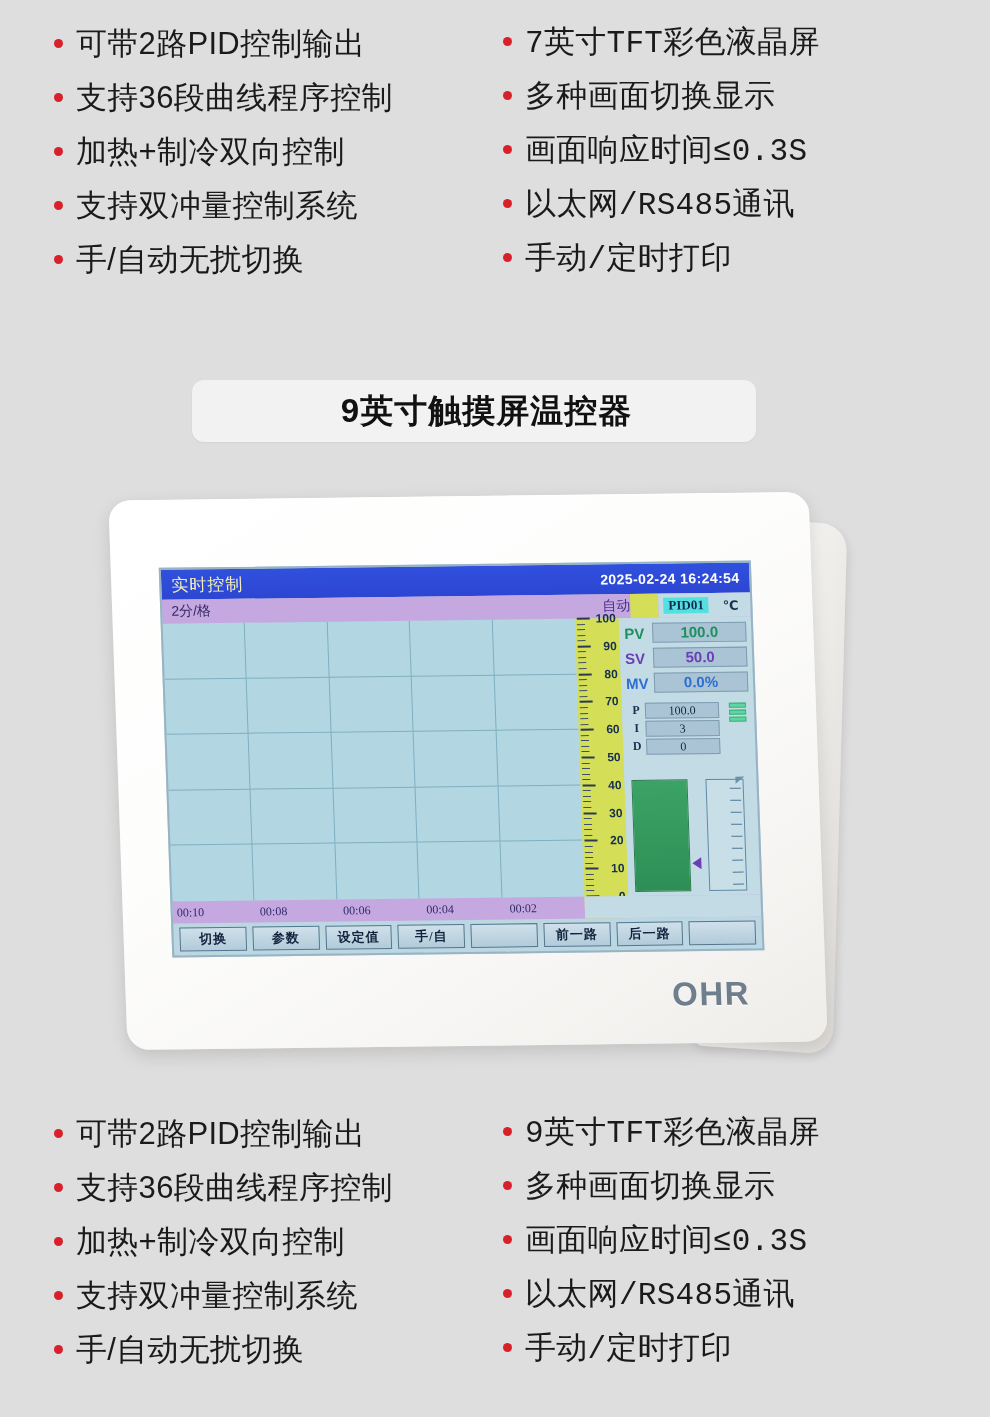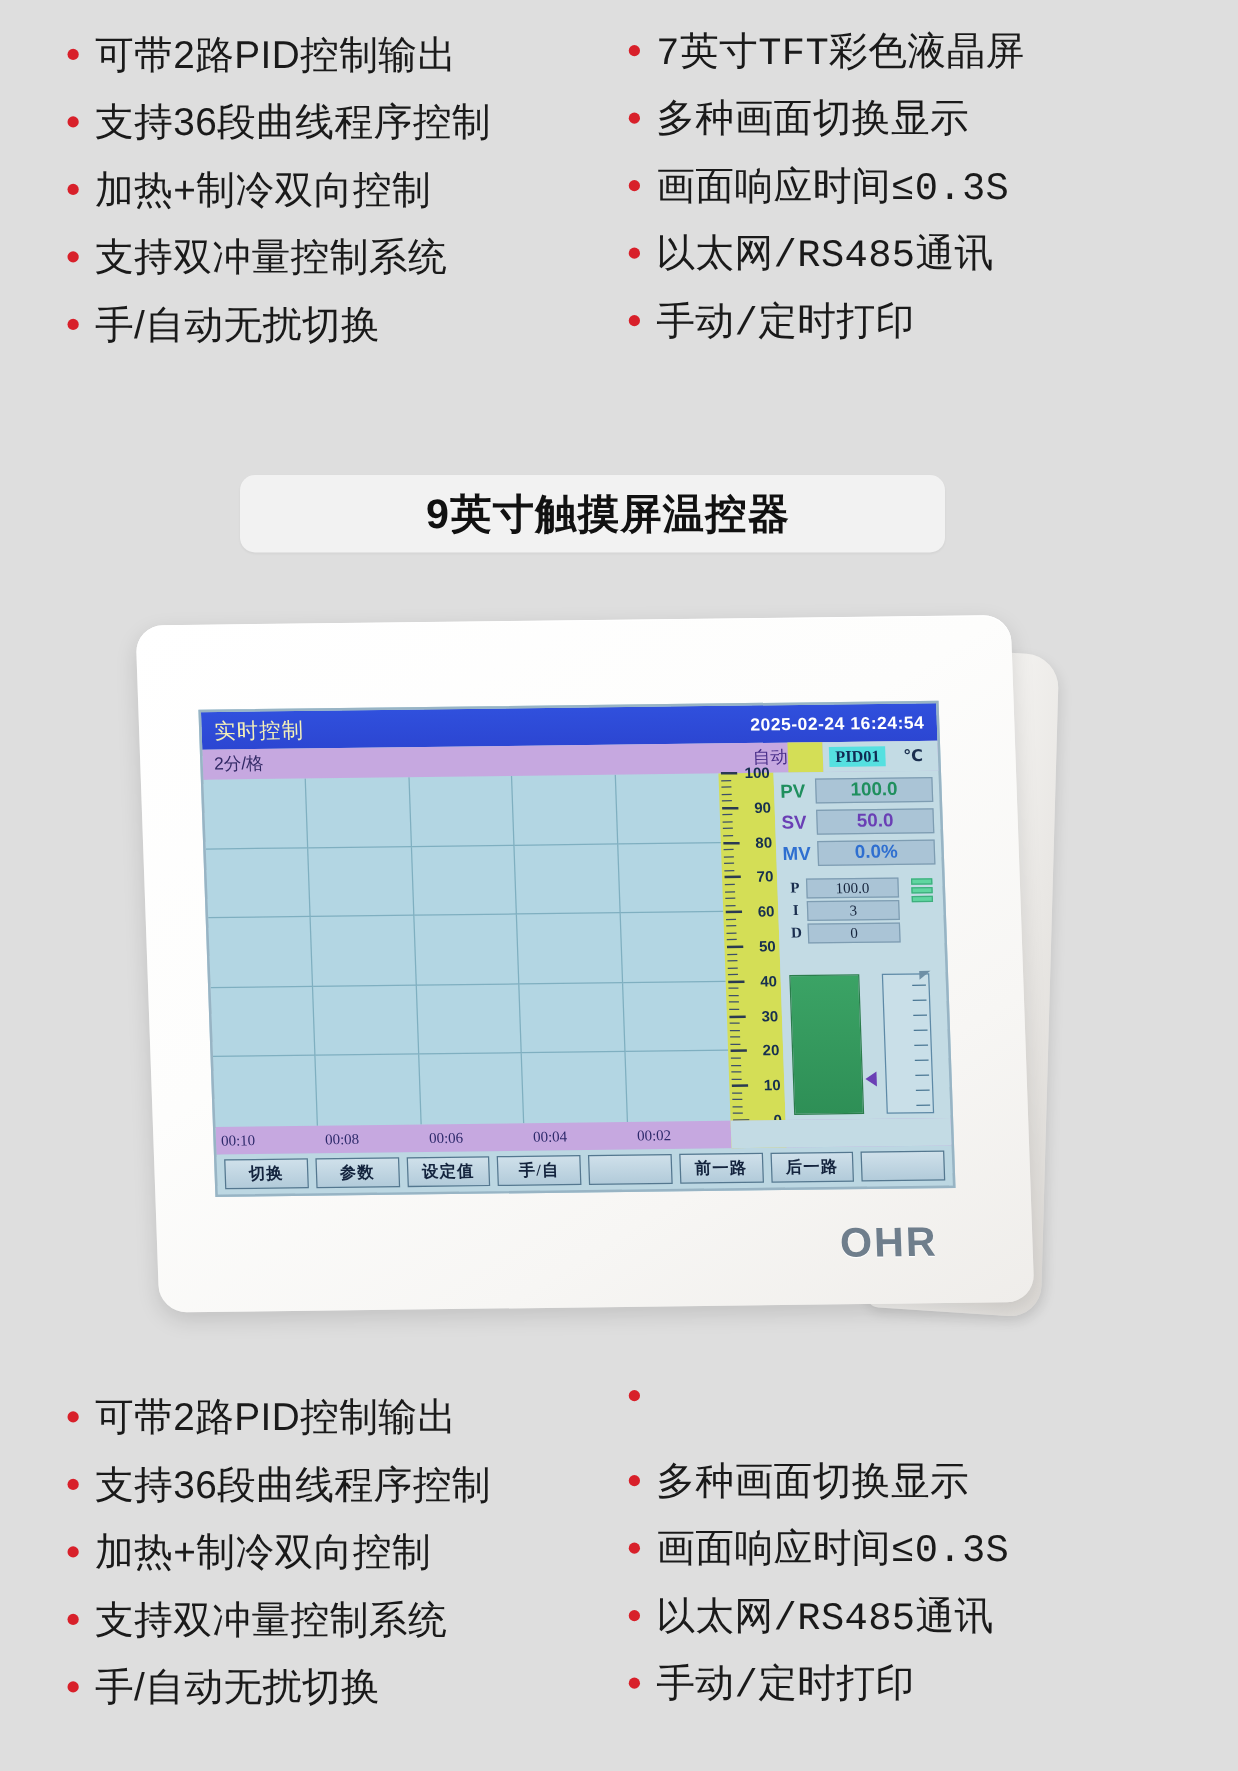--- a/index.html
+++ b/index.html
@@ -716,20 +716,21 @@
       <span class="feat-text">支持双冲量控制系统</span>
     </div>
     <div class="feat-item">
       <span class="feat-bullet"></span>
       <span class="feat-text">手/自动无扰切换</span>
     </div>
   </div>
   <div class="feat-col right">
     <div class="feat-item">
       <span class="feat-bullet"></span>
+      <span class="feat-text">9英寸TFT彩色液晶屏</span>
     </div>
     <div class="feat-item">
       <span class="feat-bullet"></span>
       <span class="feat-text">多种画面切换显示</span>
     </div>
     <div class="feat-item">
       <span class="feat-bullet"></span>
       <span class="feat-text">画面响应时间≤0.3S</span>
     </div>
     <div class="feat-item">

